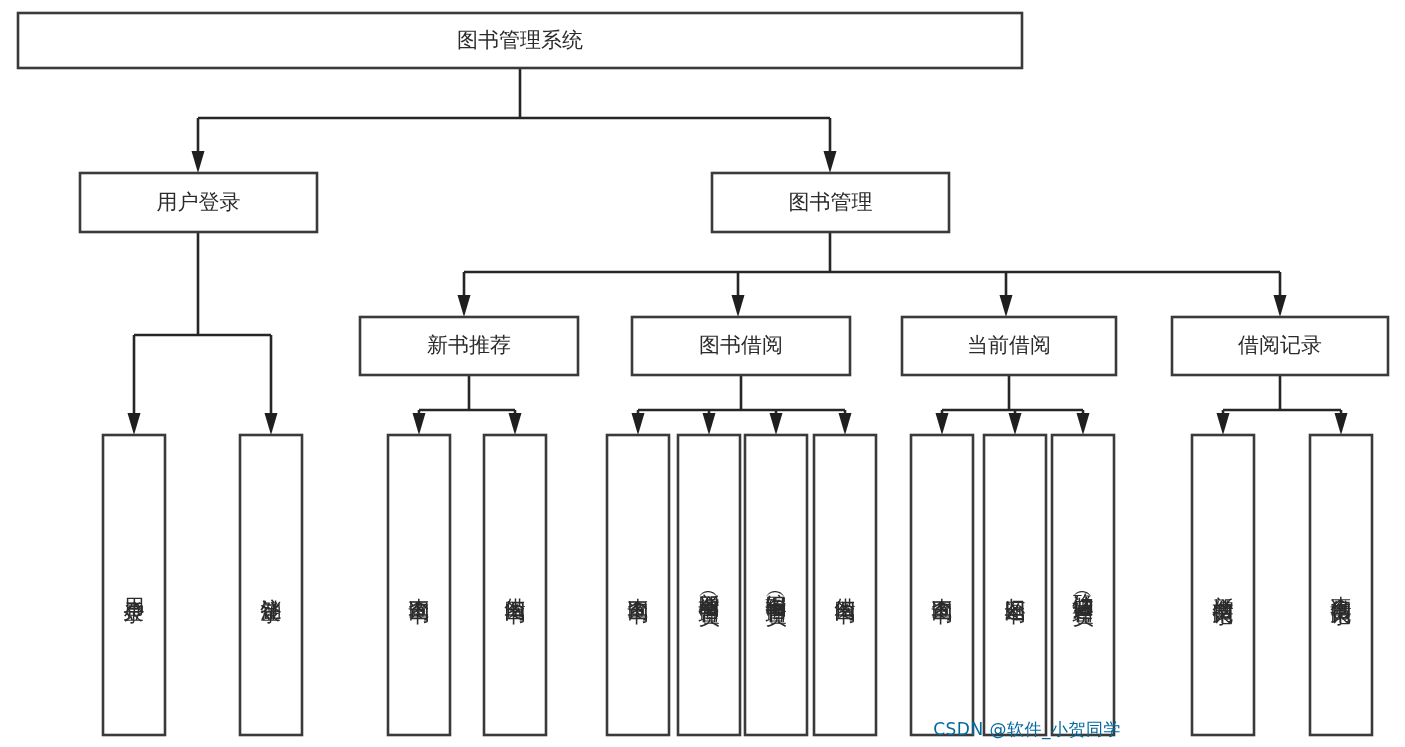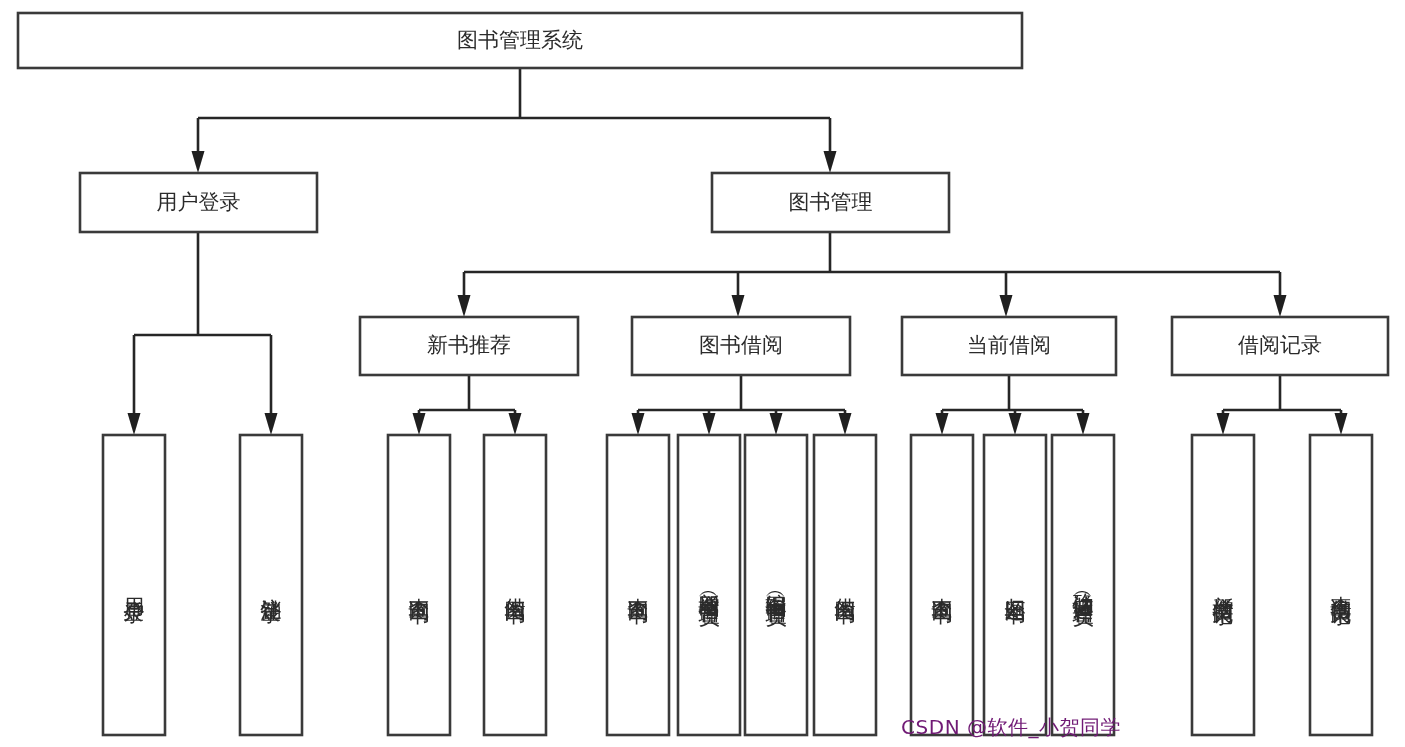--- a/index.html
+++ b/index.html
@@ -57,22 +57,22 @@
     text-orientation: upright;
     letter-spacing: 2px;
     dominant-baseline: central;
     text-anchor: middle;
   }
   .watermark-text {
     position: absolute;
     right: 8px;
     bottom: 6px;
     font-family: "DejaVu Sans", "Liberation Sans", sans-serif;
-    font-size: 20px;
-    color: #701a75;
+    font-size: 17px;
+    color: #0369a1;
     white-space: nowrap;
     letter-spacing: 0.5px;
   }
 </style>
 </head>
 <body>
 
 <div id="diagram-root">
   <svg class="diagram-canvas" id="diagram-svg" viewBox="0 0 1405 747" xmlns="http://www.w3.org/2000/svg">
       <line x1="520" y1="68" x2="520" y2="118" class="connector"></line>

